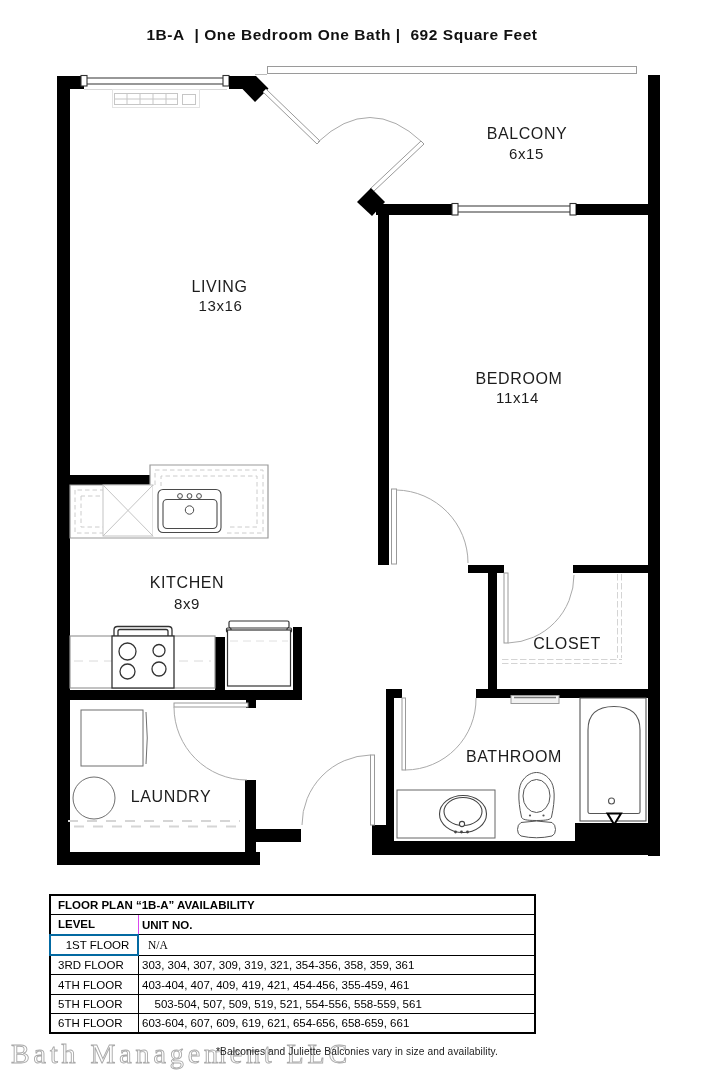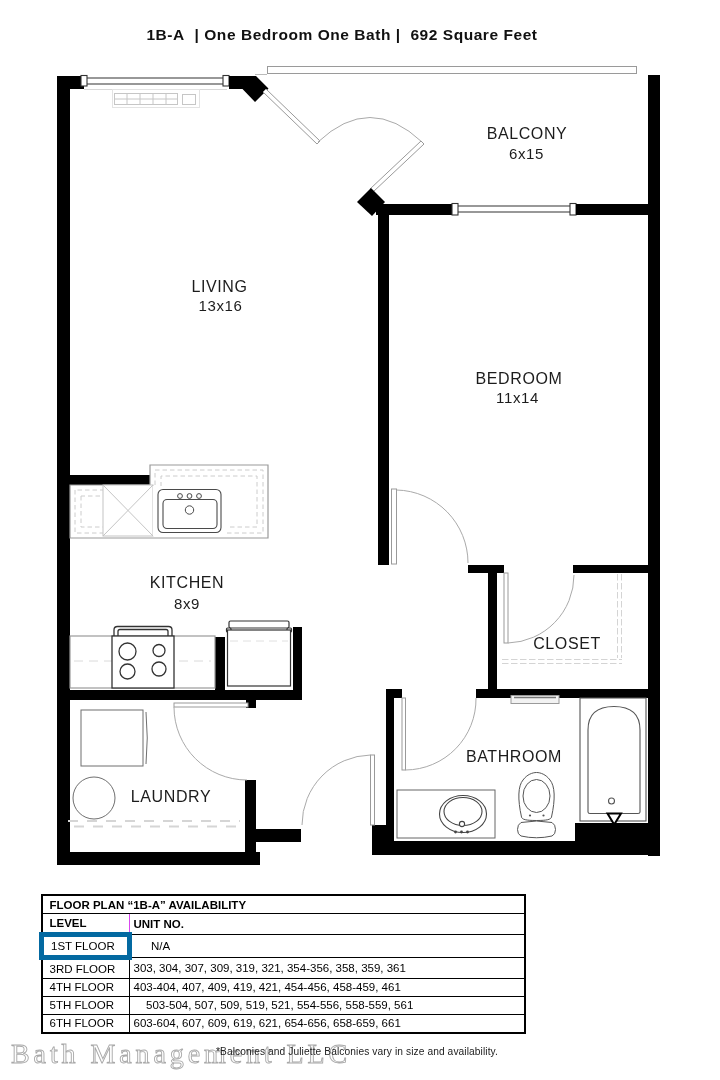--- a/index.html
+++ b/index.html
@@ -260,44 +260,44 @@
 
 <g text-anchor="middle">
   <text class="lbl" x="514" y="762">BATHROOM</text>
 </g>
 
 <g text-anchor="middle">
   <text class="lbl" x="171" y="802">LAUNDRY</text>
 </g>
 </svg>
 
-<table class="abs" style="left:39px;top:894px;width:487px;height:140px;border:2px solid #000;font-size:11.5px;color:#000;table-layout:fixed;">
+<table class="abs" style="left:49px;top:894px;width:487px;height:140px;border:2px solid #000;font-size:11.5px;color:#000;table-layout:fixed;">
   <colgroup>
       <col style="width:88px">
       <col>
     </colgroup>
   <tbody>
       <tr>
         <td colspan="2" style="border:1px solid #000;padding:0 0 0 7px;font-weight:bold;">FLOOR PLAN “1B-A” AVAILABILITY</td>
       </tr>
   <tr>
         <td style="border:1px solid #d946ef;padding:0 0 0 7px;font-weight:bold;">LEVEL</td>
         <td style="border:1px solid #000;padding:0 0 0 3.5px;font-weight:bold;">UNIT NO.</td>
       </tr>
   <tr>
-        <td style="border:5px solid #0369a1;padding:0 0 0 7px;">1ST FLOOR</td>
-        <td style="border:1px solid #000;padding:0 0 0 19px;">N/A</td>
+        <td style="border:2px solid #0369a1;padding:0 0 0 7px;text-align:center;">1ST FLOOR</td>
+        <td style="border:1px solid #000;padding:0 0 0 9px;font-family:Liberation Serif, serif;">N/A</td>
       </tr>
   <tr>
         <td style="border:1px solid #000;padding:0 0 0 7px;">3RD FLOOR</td>
         <td style="border:1px solid #000;padding:0 0 0 3.5px;">303, 304, 307, 309, 319, 321, 354-356, 358, 359, 361</td>
       </tr>
   <tr>
         <td style="border:1px solid #000;padding:0 0 0 7px;">4TH FLOOR</td>
-        <td style="border:1px solid #000;padding:0 0 0 3.5px;">403-404, 407, 409, 419, 421, 454-456, 458-459, 461</td>
+        <td style="border:1px solid #000;padding:0 0 0 3.5px;">403-404, 407, 409, 419, 421, 454-456, 355-459, 461</td>
       </tr>
   <tr>
         <td style="border:1px solid #000;padding:0 0 0 7px;">5TH FLOOR</td>
         <td style="border:1px solid #000;padding:0 0 0 16px;">503-504, 507, 509, 519, 521, 554-556, 558-559, 561</td>
       </tr>
   <tr>
         <td style="border:1px solid #000;padding:0 0 0 7px;">6TH FLOOR</td>
         <td style="border:1px solid #000;padding:0 0 0 3.5px;">603-604, 607, 609, 619, 621, 654-656, 658-659, 661</td>
       </tr>
 </tbody>

